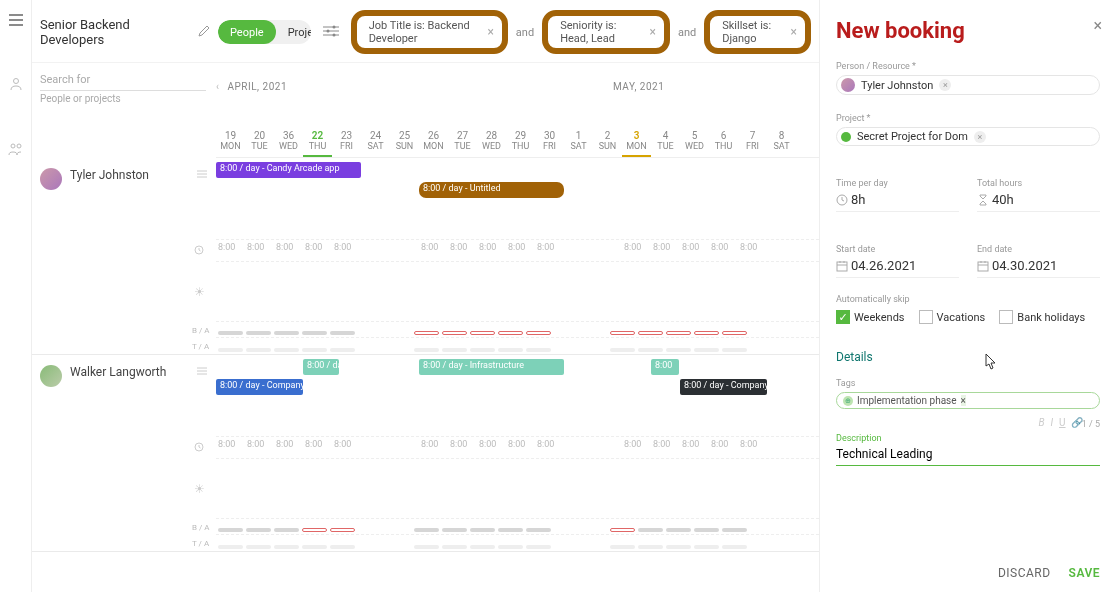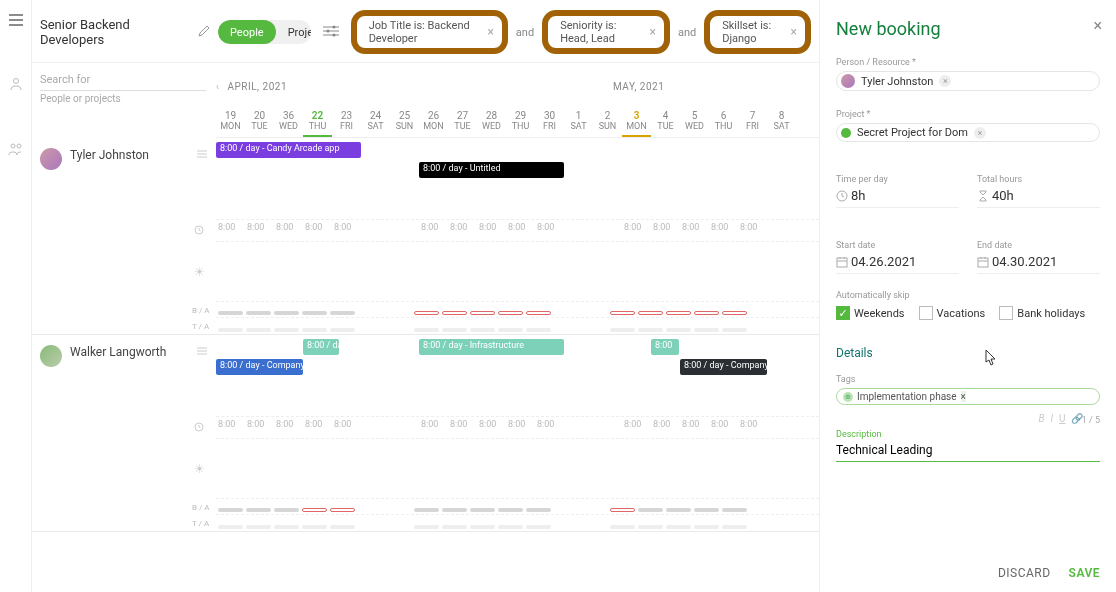--- a/index.html
+++ b/index.html
@@ -24,53 +24,53 @@
 .search-wrap { width: 176px; padding-right: 10px; }
 .search-wrap input { width: 100%; border: none; border-bottom: 1px solid #ddd; font-size: 11px; padding: 4px 0; outline: none; }
 .search-wrap input::placeholder { color: #aaa; }
 .subtitle { font-size: 10px; color: #aaa; margin-top: 2px; }
 .cal-nav { display: flex; align-items: center; gap: 6px; color: #888; font-size: 10px; letter-spacing: .5px; flex: 1; }
 .cal-nav .nav-arrow { cursor: pointer; color: #bbb; }
 .cal-nav .month { margin-left: 2px; }
 .cal-nav .month2 { margin-left: 320px; }
 .days-row { display: flex; margin-left: 184px; border-bottom: 1px solid #eee; }
 .day-head { width: 29px; text-align: center; padding: 6px 0 4px 0; font-size: 9px; color: #888; }
-.day-head .dn { font-size: 10px; }
+.day-head .dn { font-size: 10px; margin-top: 20px; }
 .day-head.today { border-bottom: 2px solid #56b93f; }
 .day-head.today .dn { color: #56b93f; font-weight: 600; }
 .day-head.highlight .dn { color: #d6a300; font-weight: 600; }
 .day-head.highlight { border-bottom: 2px solid #d6a300; }
 .grid-body { flex: 1; overflow: hidden; }
 .person-row { display: flex; border-bottom: 1px solid #eaeaea; }
 .person-head { width: 184px; display: flex; align-items: flex-start; padding: 10px 8px; gap: 8px; }
 .avatar { width: 22px; height: 22px; border-radius: 50%; background: linear-gradient(135deg,#c9a,#a7b); flex-shrink: 0; }
 .avatar.a2 { background: linear-gradient(135deg,#8b7,#bca); }
 .pname { font-size: 12px; color: #444; flex: 1; }
 .expand-icon { color: #bbb; cursor: pointer; }
 .person-grid { flex: 1; position: relative; }
 .glane { height: 82px; border-bottom: 1px dashed #eee; position: relative; }
 .glane:last-child { border-bottom: none; }
 .booking { position: absolute; top: 4px; height: 16px; border-radius: 2px; color: #fff; font-size: 9px; padding: 1px 4px; overflow: hidden; white-space: nowrap; }
 .b-purple { background: #7a3ee0; }
-.b-gray { background: #000000; }
+.b-gray { background: #a16207; border-radius: 7px; }
 .b-teal { background: #7dd1b8; }
 .b-blue { background: #3a6ecf; }
 .b-black { background: #2b2f33; }
 .hours-row { position: absolute; top: 2px; left: 0; display: flex; }
 .hours-row span { width: 29px; font-size: 9px; color: #bbb; text-align: left; padding-left: 2px; }
 .cap-row { position: absolute; bottom: 2px; left: 0; display: flex; gap: 3px; padding-left: 2px; }
 .cap { width: 25px; height: 4px; border-radius: 2px; background: #eee; position: relative; }
 .cap.ored { border: 1px solid #e06666; background: #fff; }
 .cap.full { background: #d6d6d6; }
 .lane-label { position: absolute; left: -24px; top: 50%; transform: translateY(-50%); font-size: 8px; color: #bbb; }
 .lane-icon { position: absolute; left: -22px; top: 50%; transform: translateY(-50%); color: #ccc; }
 
 
 .panel { width: 296px; padding: 18px 16px 12px 16px; display: flex; flex-direction: column; position: relative; }
-.panel h2 { font-size: 18px; font-weight: 400; color: #15803d; }
+.panel h2 { font-size: 22px; font-weight: 700; color: #b91c1c; }
 .close { position: absolute; right: 14px; top: 16px; color: #888; cursor: pointer; font-size: 16px; }
 .field-label { font-size: 9px; color: #999; margin-top: 18px; }
 .field-label.req::after { content: " *"; color: #999; }
 .pill { display: inline-flex; align-items: center; gap: 6px; border: 1px solid #e5e5e5; border-radius: 12px; padding: 2px 6px 2px 4px; margin-top: 4px; font-size: 11px; }
 .pill .dot { width: 10px; height: 10px; border-radius: 50%; }
 .dot.green { background: #56b93f; }
 .pill .xr { width: 12px; height: 12px; border-radius: 50%; background: #eee; color: #999; font-size: 9px; display: flex; align-items: center; justify-content: center; cursor: pointer; }
 .mini-av { width: 14px; height: 14px; border-radius: 50%; background: linear-gradient(135deg,#c9a,#a7b); }
 .two-col { display: flex; gap: 18px; margin-top: 14px; }
 .col { flex: 1; }

